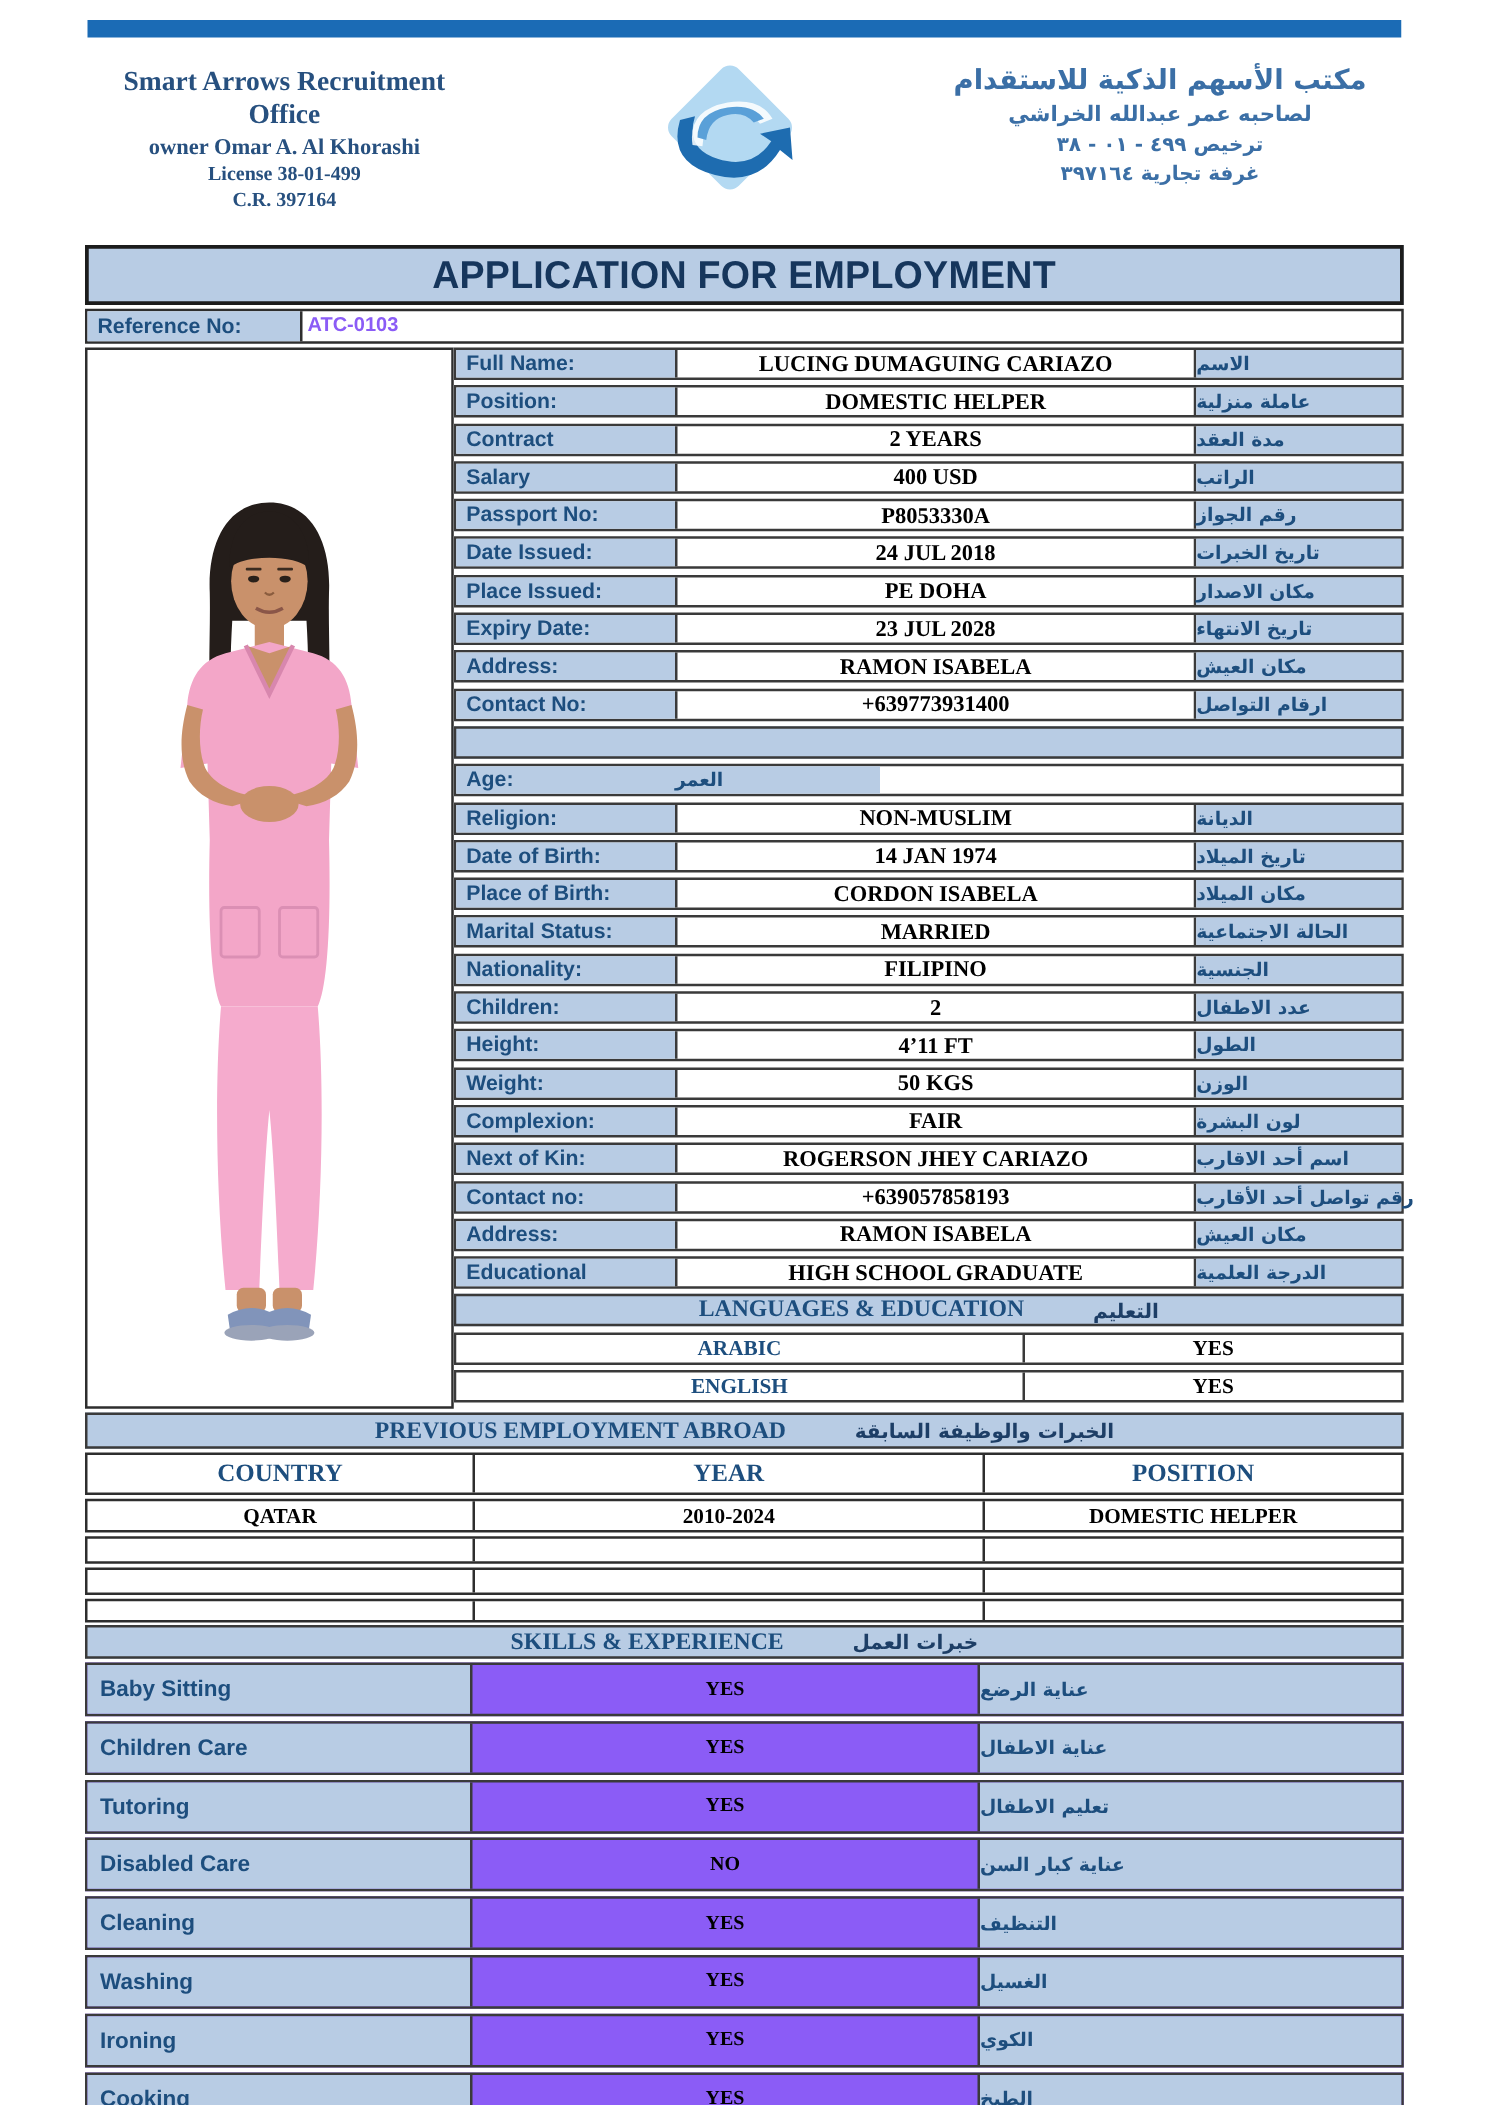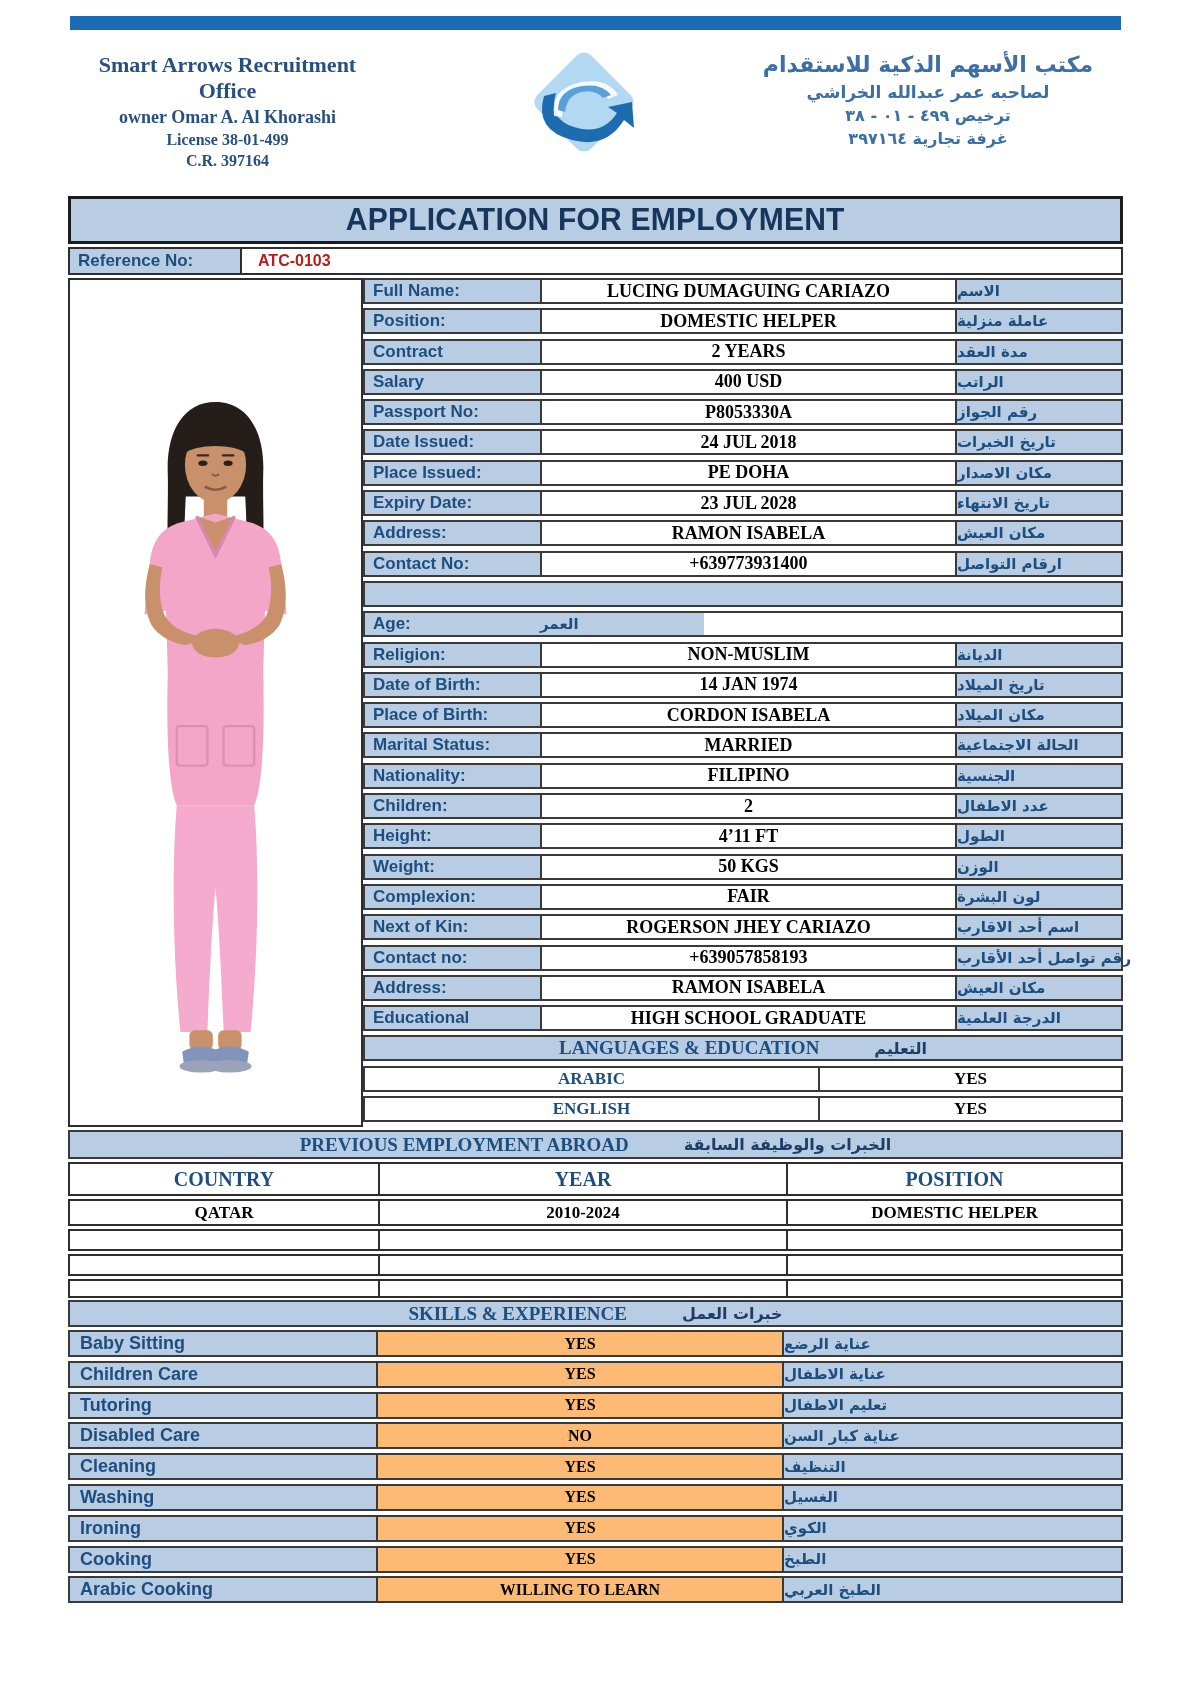--- a/index.html
+++ b/index.html
@@ -22,22 +22,22 @@
   .lh-right .a3, .lh-right .a4 { font-size:16px; margin-top:4px; }
 
   
   .titlebar { position:absolute; left:68px; top:196px; width:1055px; height:48px; background:#b8cce4;
               border:3px solid #1c1c1c; display:flex; align-items:center; justify-content:center; }
   .titlebar span { font-size:31px; font-weight:800; color:#16365c; transform:scaleX(.97); letter-spacing:.2px; }
   .refrow { position:absolute; left:68px; top:247px; width:1055px; height:28px; display:flex;
             border:2px solid #2e2e2e; background:#fff; }
   .refrow .rl { width:170px; background:#b8cce4; color:#1d4e7e; font-weight:bold; font-size:17px;
                 display:flex; align-items:center; padding-left:8px;text-align:right; }
-  .refrow .rv { flex:1; border-left:2px solid #2e2e2e; color:#b91c1c; font-weight:bold; font-size:16px;
-                display:flex; align-items:center; padding-left:16px; }
+  .refrow .rv { flex:1; border-left:2px solid #2e2e2e; color:#8b5cf6; font-weight:bold; font-size:16px;
+                display:flex; align-items:center; padding-left:4px; }
 
   
   .photo-cell { position:absolute; left:68px; top:278px; width:295px; height:849px; background:#fff;
                 border:2px solid #2e2e2e; display:flex; justify-content:center; align-items:flex-start;
                 padding-top:14px; }
   .rows-a { position:absolute; left:363px; top:278px; width:760px; display:flex; flex-direction:column; gap:4.3px; }
   .irow { display:flex; height:26px; border:2px solid #3a3a3a; background:#fff;text-align:center; }
   .irow .lab { width:175px; background:#b8cce4; color:#1d4e7e; font-weight:bold; font-size:17px;
                display:flex; align-items:center; padding-left:8px; white-space:nowrap; }
   .irow .val { flex:1; border-left:2px solid #3a3a3a; border-right:2px solid #3a3a3a;
@@ -63,21 +63,21 @@
   .emp-c1 { width:308px; display:flex; align-items:center; justify-content:center; }
   .emp-c2 { width:410px; border-left:2px solid #2e2e2e; border-right:2px solid #2e2e2e;
             display:flex; align-items:center; justify-content:center; }
   .emp-c3 { flex:1; display:flex; align-items:center; justify-content:center; }
   .emp-head { font-family:"Liberation Serif", serif; font-weight:bold; font-size:20px; color:#1d4e7e; }
   .emp-val  { font-family:"Liberation Serif", serif; font-weight:bold; font-size:17px; color:#000; }
 
   
   .skills-hdr { position:absolute; left:68px; top:1300px; width:1055px; height:27px; }
   .skills { position:absolute; left:68px; top:1330px; width:1055px; display:flex; flex-direction:column; gap:3.8px; }
-  .srow { display:flex; height:27px; border:2px solid #3a3a3a; background:#fdba74; }
+  .srow { display:flex; height:43px; border:2px solid #3a3a3a; background:#8b5cf6; }
   .srow .sl { width:306px; background:#b8cce4; color:#1d4e7e; font-weight:bold; font-size:18px;
               display:flex; align-items:center; padding-left:10px; }
   .srow .sv { width:408px; border-left:2px solid #3a3a3a; border-right:2px solid #3a3a3a;
               font-family:"Liberation Serif", serif; font-weight:bold; font-size:16px; color:#000;
               display:flex; align-items:center; justify-content:center; }
   .srow .sa { flex:1; background:#b8cce4; color:#1d4e7e; font-weight:bold; font-size:15px;
               display:flex; align-items:center; justify-content:flex-end; padding-right:22px;
               direction:rtl; font-family:"DejaVu Sans", sans-serif; }
 </style>
 </head>

